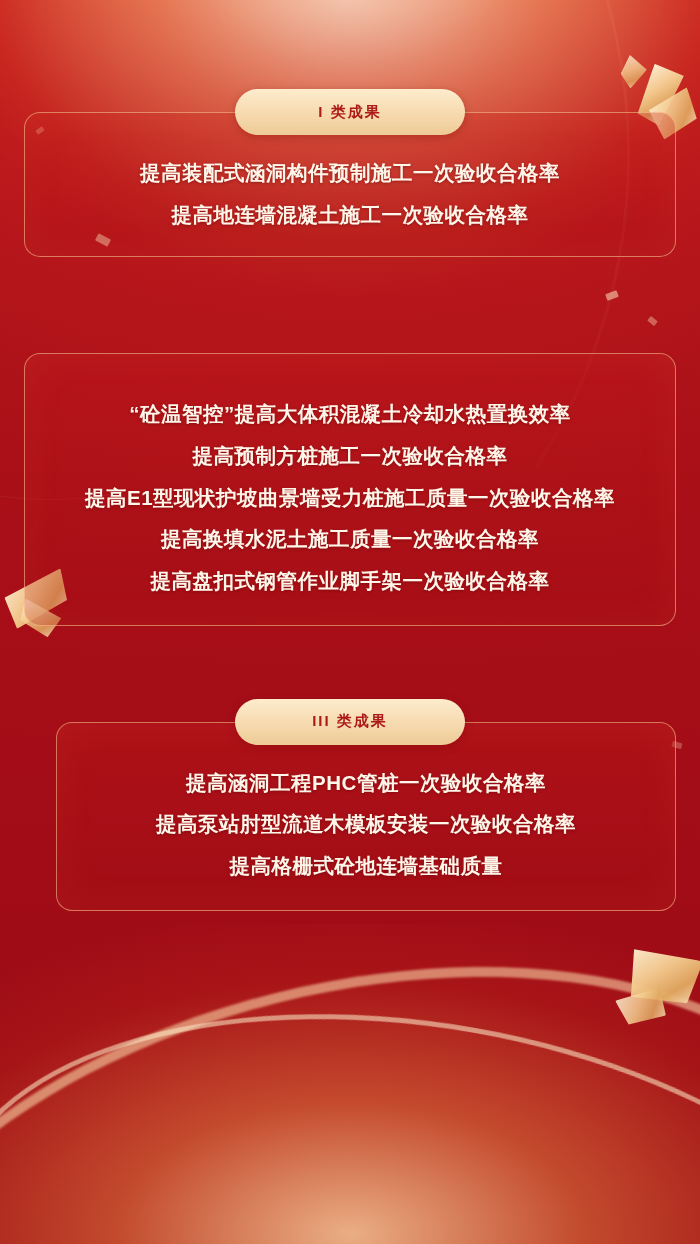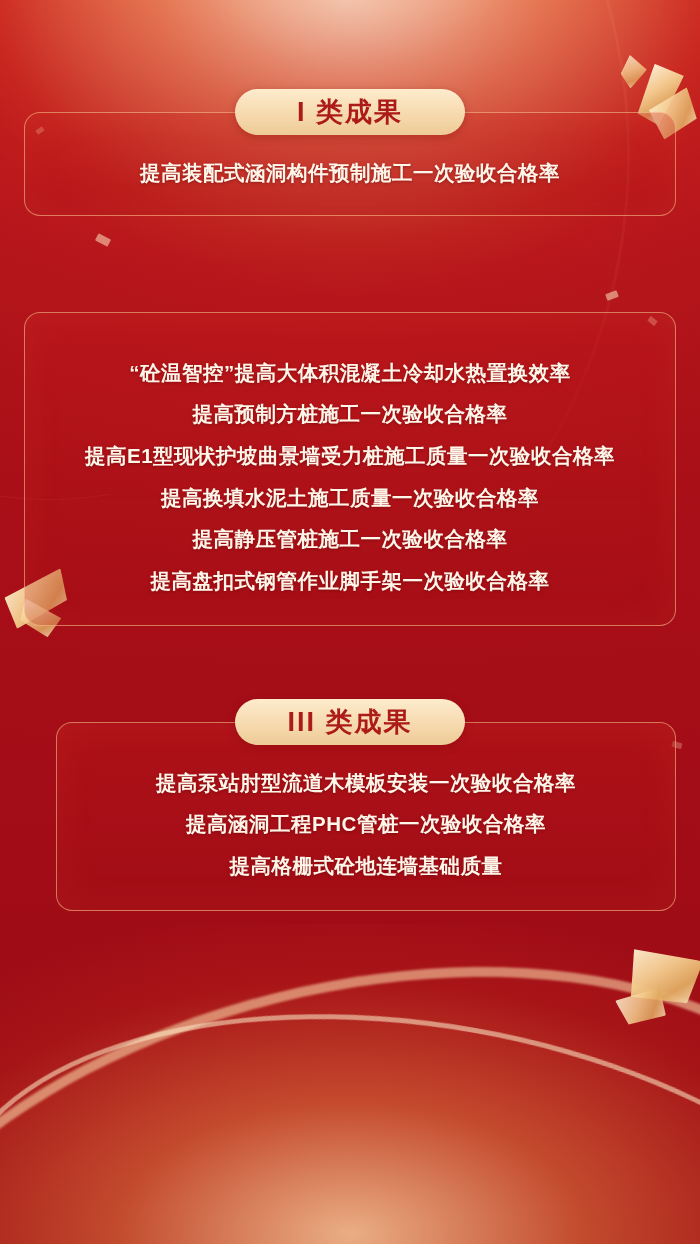--- a/index.html
+++ b/index.html
@@ -218,21 +218,21 @@
     transform: translateX(-50%);
     min-width: 230px;
     height: 46px;
     border-radius: 23px;
     background: linear-gradient(180deg, #fdeccd 0%, #f6d9ac 45%, #eec municipal 46%, #edcb94 100%);
     background: linear-gradient(180deg, #fdeccd 0%, #f7dcb2 48%, #eecb96 100%);
     display: flex;
     align-items: center;
     justify-content: center;
     color: #ad1b18;
-    font-size: 27px;
+    font-size: 15px;
     font-weight: bold;
     letter-spacing: 2px;
     box-shadow: 0 2px 8px rgba(90,0,0,0.25);
     z-index: 3;
     white-space: nowrap;
     padding: 0 26px;
   }
 
   .items {
     display: flex;
@@ -290,41 +290,41 @@
   <div class="speck" style="left:672px;top:742px;width:10px;height:6px;transform:rotate(15deg);opacity:.5;"></div>
 </div>
 
 <div class="page">
 
   <div class="section sec-1">
     <div class="badge">I 类成果</div>
     <div class="panel">
       <div class="items">
         <div class="item">提高装配式涵洞构件预制施工一次验收合格率</div>
+        <div class="item">提高地连墙混凝土施工一次验收合格率</div>
       </div>
     </div>
   </div>
 
   <div class="section sec-2">
     <div class="panel">
       <div class="items">
         <div class="item">“砼温智控”提高大体积混凝土冷却水热置换效率</div>
         <div class="item">提高预制方桩施工一次验收合格率</div>
         <div class="item">提高E1型现状护坡曲景墙受力桩施工质量一次验收合格率</div>
         <div class="item">提高换填水泥土施工质量一次验收合格率</div>
-        <div class="item">提高静压管桩施工一次验收合格率</div>
         <div class="item">提高盘扣式钢管作业脚手架一次验收合格率</div>
       </div>
     </div>
   </div>
 
   <div class="section sec-3">
     <div class="badge">III 类成果</div>
     <div class="panel">
       <div class="items">
+        <div class="item">提高涵洞工程PHC管桩一次验收合格率</div>
         <div class="item">提高泵站肘型流道木模板安装一次验收合格率</div>
-        <div class="item">提高涵洞工程PHC管桩一次验收合格率</div>
         <div class="item">提高格栅式砼地连墙基础质量</div>
       </div>
     </div>
   </div>
 
 </div>
 
 </body></html>

